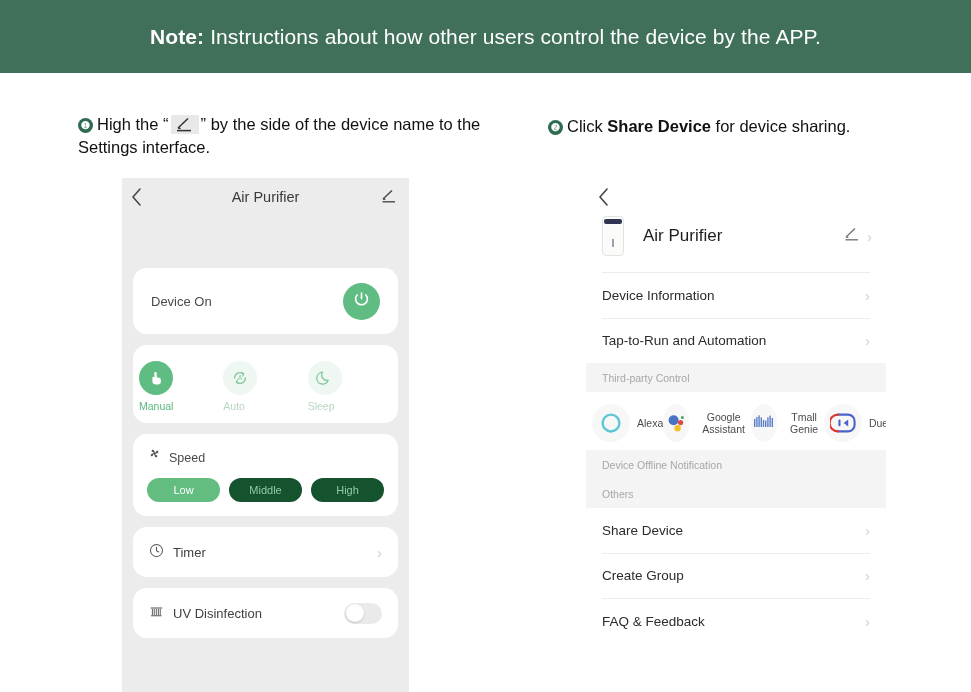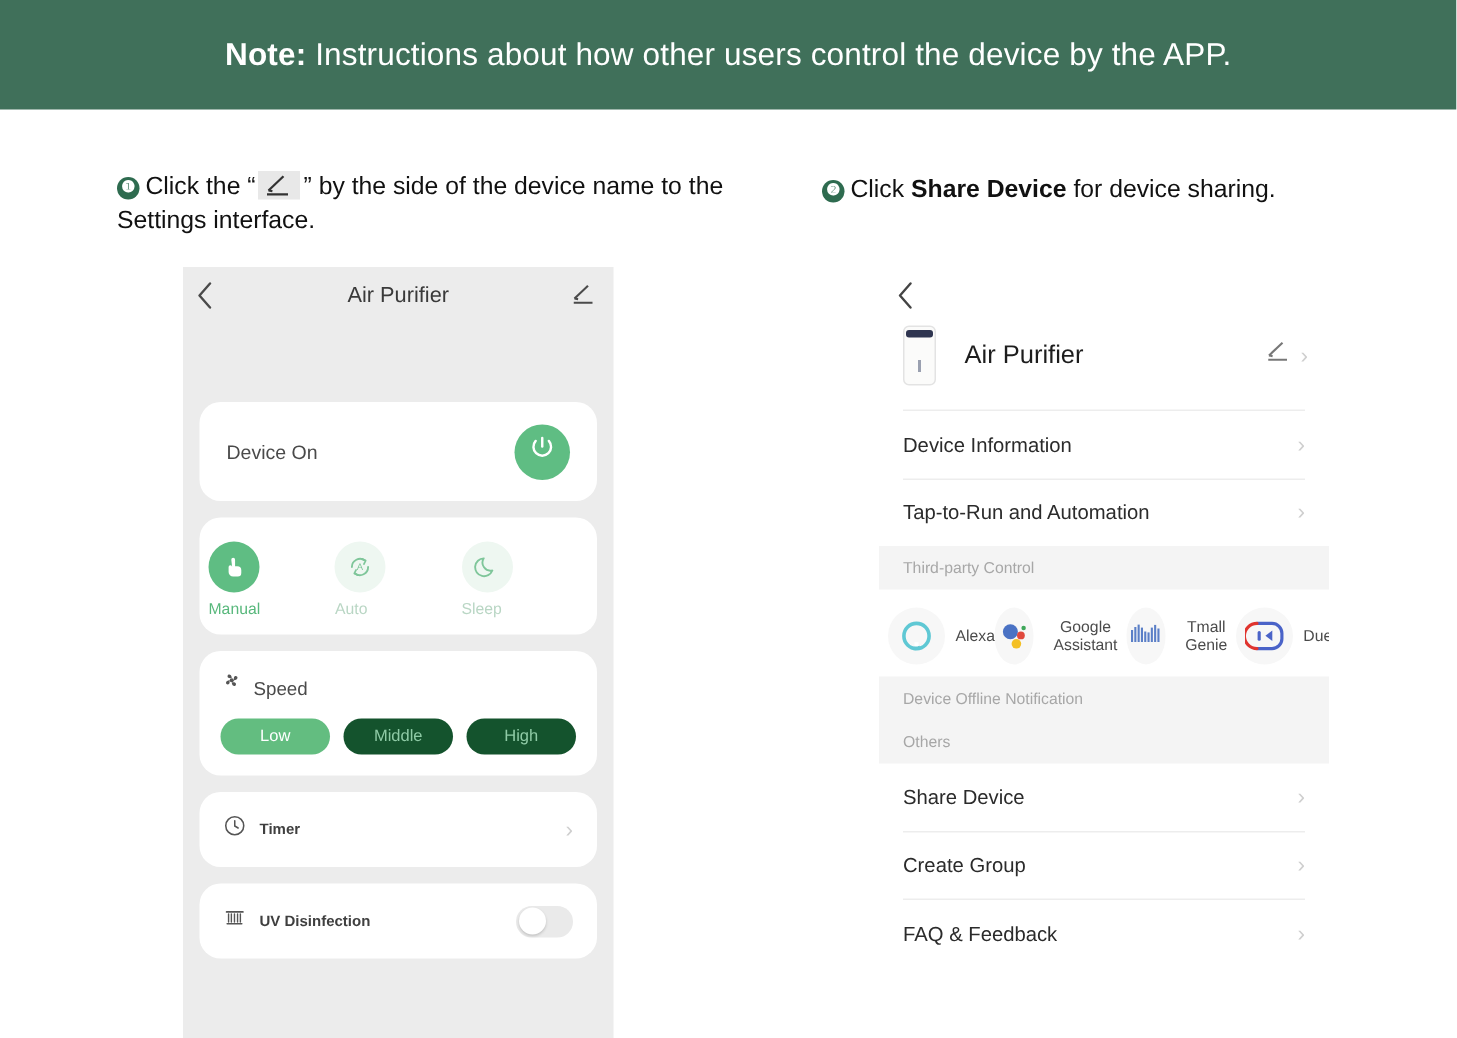--- a/index.html
+++ b/index.html
@@ -93,21 +93,21 @@
     align-items:center; justify-content:center; font-size:11px;
   }
   .pill.on { background:#63bd80; color:#ffffff; }
   .pill.off { background:#14532d; color:#8fcba6; }
 
   .row-card {
     height:50px; display:flex; align-items:center; padding:0 16px;
     justify-content:space-between;
   }
   .row-left { display:flex; align-items:center; gap:9px; }
-  .row-left .t { font-size:10px; color:#3f3f3f;font-weight:bold; }
+  .row-left .t { font-size:13px; color:#3f3f3f; }
 
   .toggle {
     width:38px; height:21px; border-radius:11px; background:#eaeaea;
     position:relative; flex:none;
   }
   .toggle .knob {
     position:absolute; left:1.5px; top:1.5px; width:18px; height:18px;
     border-radius:50%; background:#fff; box-shadow:0 1px 2px rgba(0,0,0,.18);
   }
 
@@ -146,21 +146,21 @@
 
 <div class="page">
 
   <div class="banner">
     <div class="banner-text">
       <b>Note:</b><span> Instructions about how other users control the device by the APP.</span>
     </div>
   </div>
 
   <div class="caption cap1">
-    <span class="bullet">❶</span><span>Click the “</span><span class="inline-edit"><svg width="18" height="15" viewBox="0 0 18 15">
+    <span class="bullet">❶</span><span>High the “</span><span class="inline-edit"><svg width="18" height="15" viewBox="0 0 18 15">
           <path d="M2 11 L12 1.5" stroke="#333" stroke-width="1.5" fill="none"></path>
           <path d="M2 11 L4.6 11.4" stroke="#333" stroke-width="1.5" fill="none"></path>
           <path d="M1 13.6 H15" stroke="#333" stroke-width="1.5" fill="none"></path>
         </svg></span><span>” by the side of the device name to the Settings interface.</span>
   </div>
 
   <div class="caption cap2">
     <span class="bullet">❷</span><span>Click </span><span class="b">Share Device</span><span> for device sharing.</span>
   </div>
 

